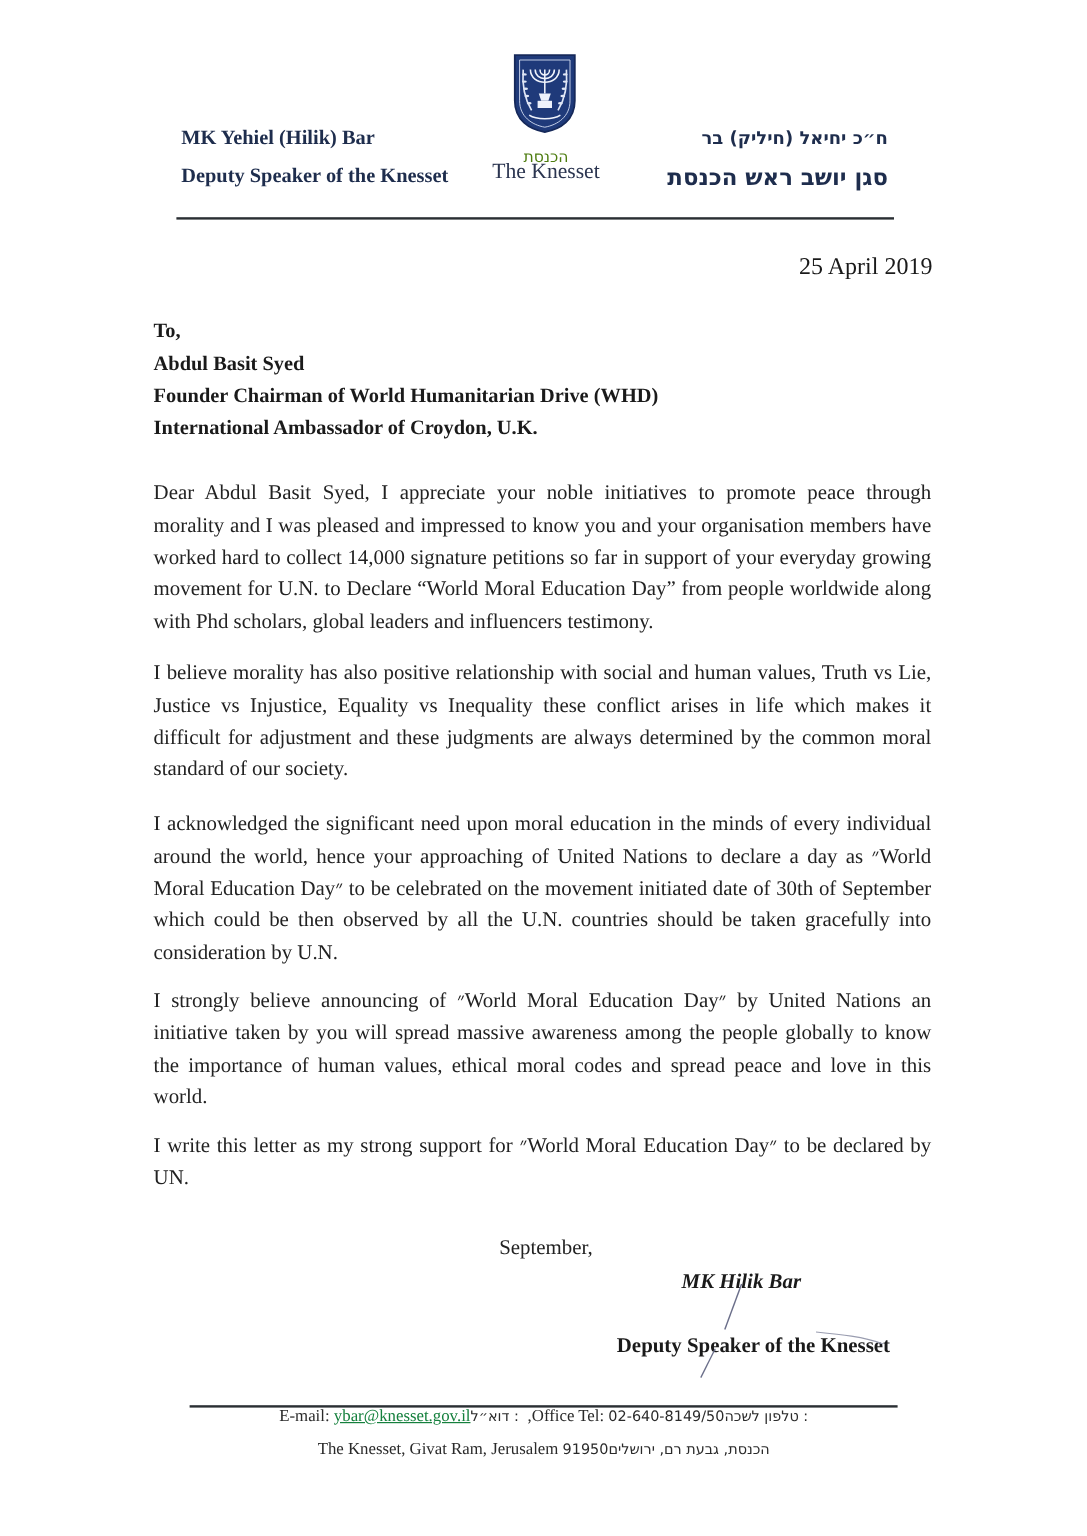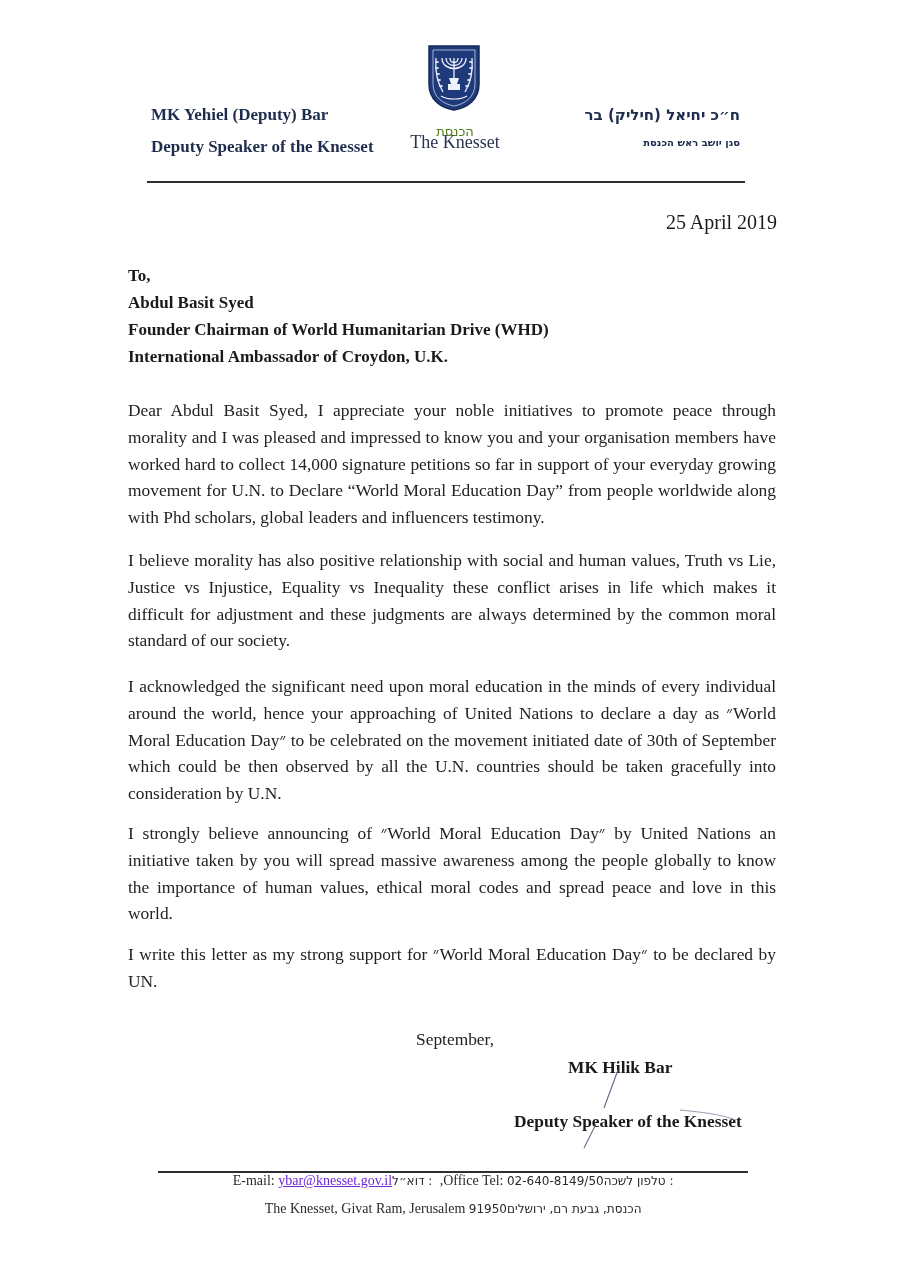--- a/index.html
+++ b/index.html
@@ -56,21 +56,21 @@
       font-family: "DejaVu Sans", sans-serif;
       font-weight: bold; font-size: 15px;
       color: #1e2d4d;
       white-space: nowrap;
     }
     .hdr-he-title {
       left: 540px; top: 137px; width: 200px;
       text-align: right;
       direction: rtl;
       font-family: "DejaVu Sans", sans-serif;
-      font-weight: bold; font-size: 10px;
+      font-weight: bold; font-size: 19px;
       color: #1e2d4d;
       white-space: nowrap;
     }
     .hdr-rule {
       left: 147px; top: 181px;
       width: 598px; height: 2px;
       background: #2a2f33;
     }
 
     
@@ -109,20 +109,21 @@
     .sincerely {
       left: 416px; top: 1029px;
       font-size: 17.4px;
       color: #222222;
     }
     .sig-name {
       left: 568px; top: 1057px;
       font-weight: bold; font-size: 17.4px;
       color: #1a1a1a;
       white-space: nowrap;
+      font-style: italic;
     }
     .sig-title {
       left: 514px; top: 1111px;
       font-weight: bold; font-size: 17.4px;
       color: #1a1a1a;
       white-space: nowrap;
     }
     .signature {
       left: 560px; top: 1040px;
       width: 200px; height: 110px;
@@ -136,21 +137,21 @@
       background: #2a2f33;
     }
     .ftr-line1 {
       left: 150px; top: 1173px; width: 610px;
       text-align: center;
       font-size: 14px;
       color: #2a2a2a;
       white-space: nowrap;
     }
     .ftr-line1 a {
-      color: #6d28d9;
+      color: #15803d;
       text-decoration: underline;
     }
     .he-sm {
       font-family: "DejaVu Sans", sans-serif;
       font-size: 12px;
     }
     .mono-num {
       font-family: "DejaVu Sans", sans-serif;
       font-size: 12px;
     }
@@ -158,21 +159,21 @@
       left: 150px; top: 1201px; width: 610px;
       text-align: center;
       font-size: 14px;
       color: #2a2a2a;
       white-space: nowrap;
     }
   </style>
 </head>
 <body>
 
-<div class="abs hdr-en-name">MK Yehiel (Deputy) Bar</div>
+<div class="abs hdr-en-name">MK Yehiel (Hilik) Bar</div>
 <div class="abs hdr-en-title">Deputy Speaker of the Knesset</div>
 
 <svg class="abs emblem" viewBox="0 0 54 68">
   <path d="M2 2 H52 V40 C52 56 40 64 27 66 C14 64 2 56 2 40 Z" fill="#1f3a7a" stroke="#16295a" stroke-width="1.5"></path>
   <path d="M6 6 H48 V40 C48 53 38 60 27 62 C16 60 6 53 6 40 Z" fill="none" stroke="#c9d3ea" stroke-width="0.8"></path>
 
   <path d="M9 14 C8 26 10 38 16 48" fill="none" stroke="#dfe6f5" stroke-width="1.4"></path>
   <path d="M45 14 C46 26 44 38 38 48" fill="none" stroke="#dfe6f5" stroke-width="1.4"></path>
   <g fill="#dfe6f5">
     <ellipse cx="10" cy="18" rx="2" ry="1"></ellipse>

